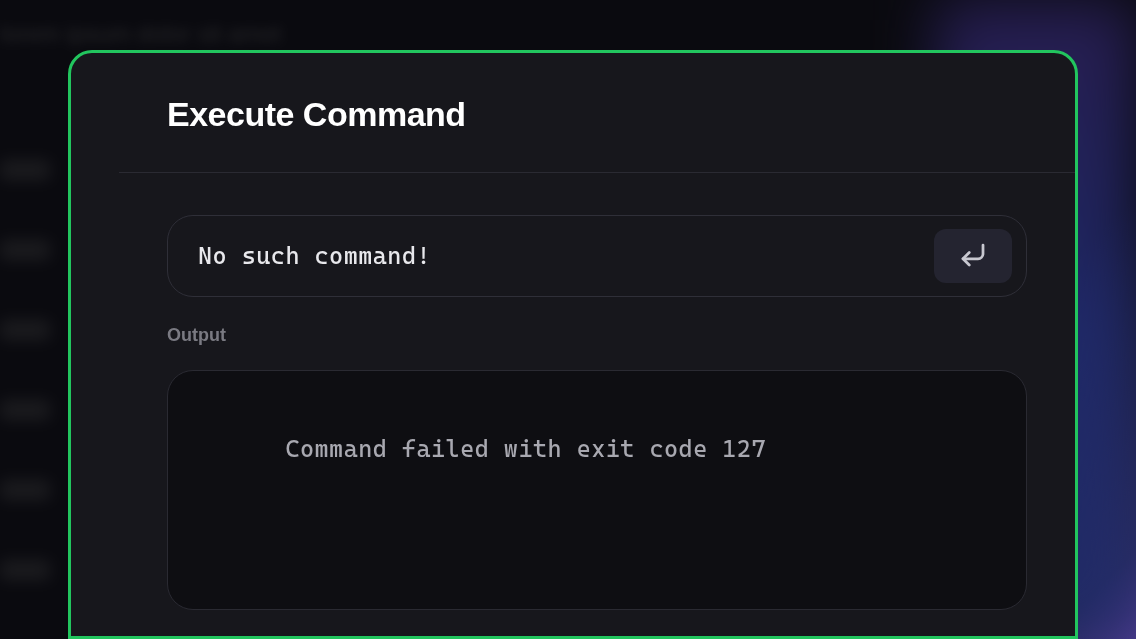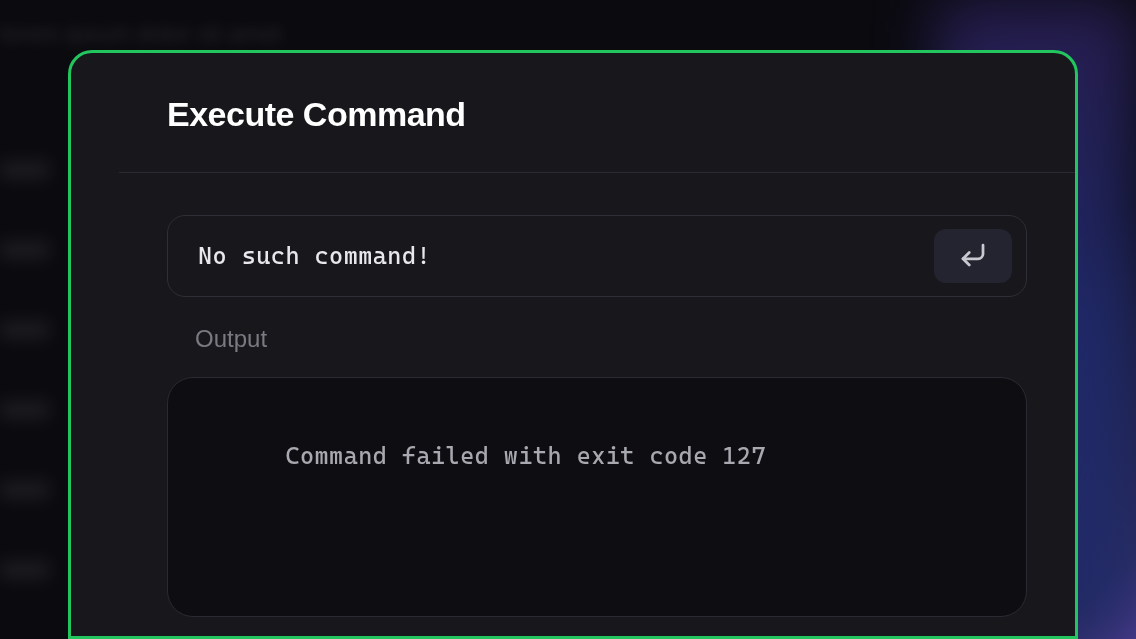--- a/index.html
+++ b/index.html
@@ -96,21 +96,21 @@
       display: flex;
       flex-direction: column;
     }
 
     .command-row {
       display: flex;
       align-items: center;
       gap: 16px;
       background: #17171c;
       border: 1px solid #2f2f38;
-      border-radius: 18px;
+      border-radius: 26px;
       padding: 12px 14px 12px 30px;
       height: 82px;
     }
 
     .command-input {
       flex: 1;
       background: transparent;
       border: none;
       outline: none;
       color: #e8e8ec;
@@ -136,25 +136,24 @@
       color: #c8c8d0;
     }
 
     .submit-btn svg {
       width: 30px;
       height: 30px;
     }
 
     .output-label {
       color: #7a7a82;
-      font-size: 24px;
-      font-weight: 400;
+      font-size: 18px;
+      font-weight: 700;
       margin-top: 28px;
       margin-bottom: 24px;
-      margin-left: 28px;
     }
 
     .output-box {
       background: #0e0e12;
       border: 1px solid #2a2a32;
       border-radius: 26px;
       padding: 36px 30px;
       min-height: 240px;
       color: #a8a8b0;
       font-family: 'SF Mono', ui-monospace, 'Cascadia Code', 'Consolas', monospace;

